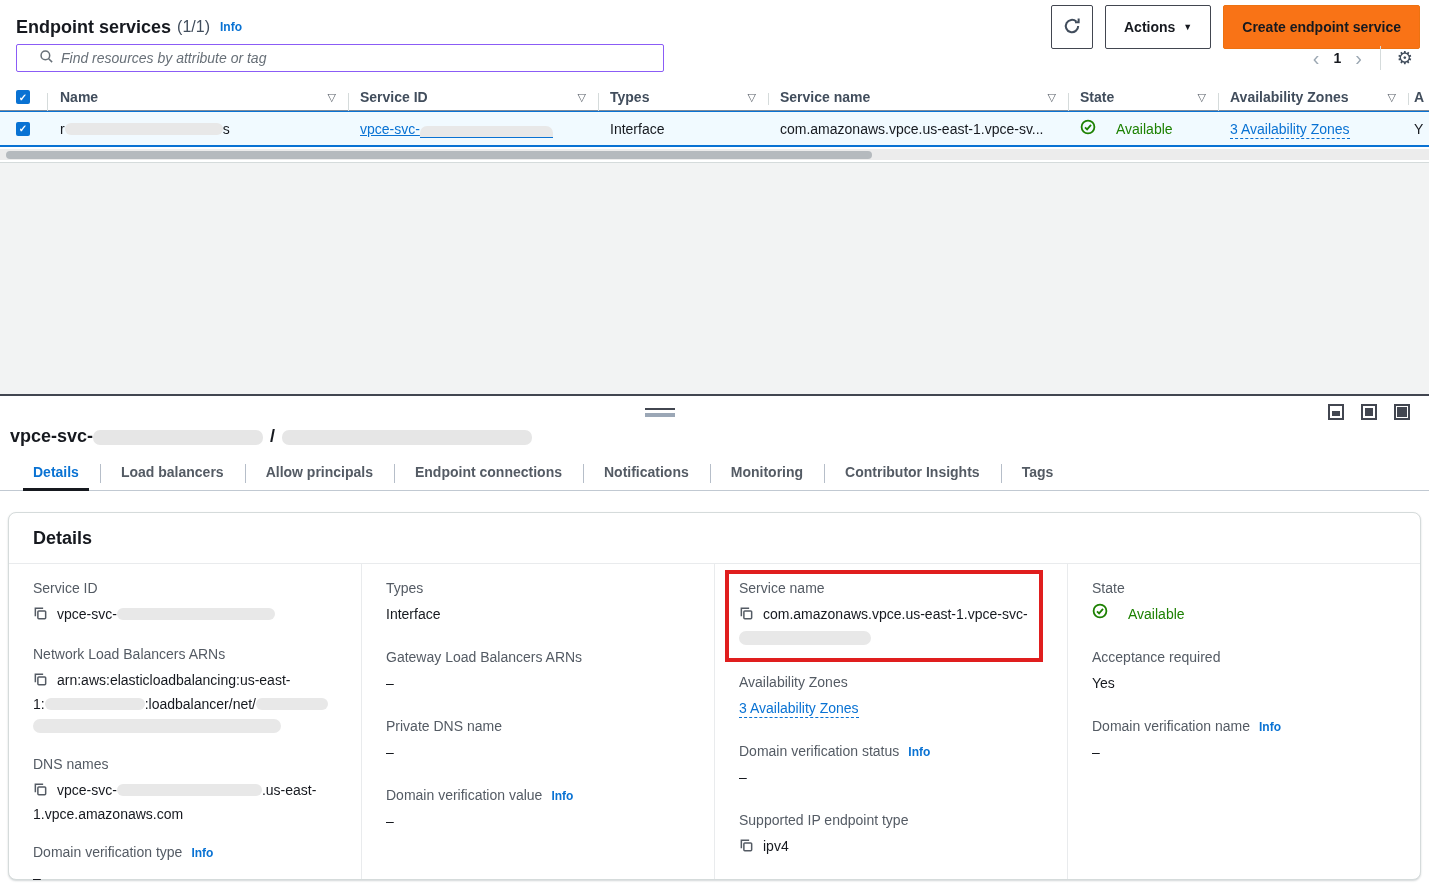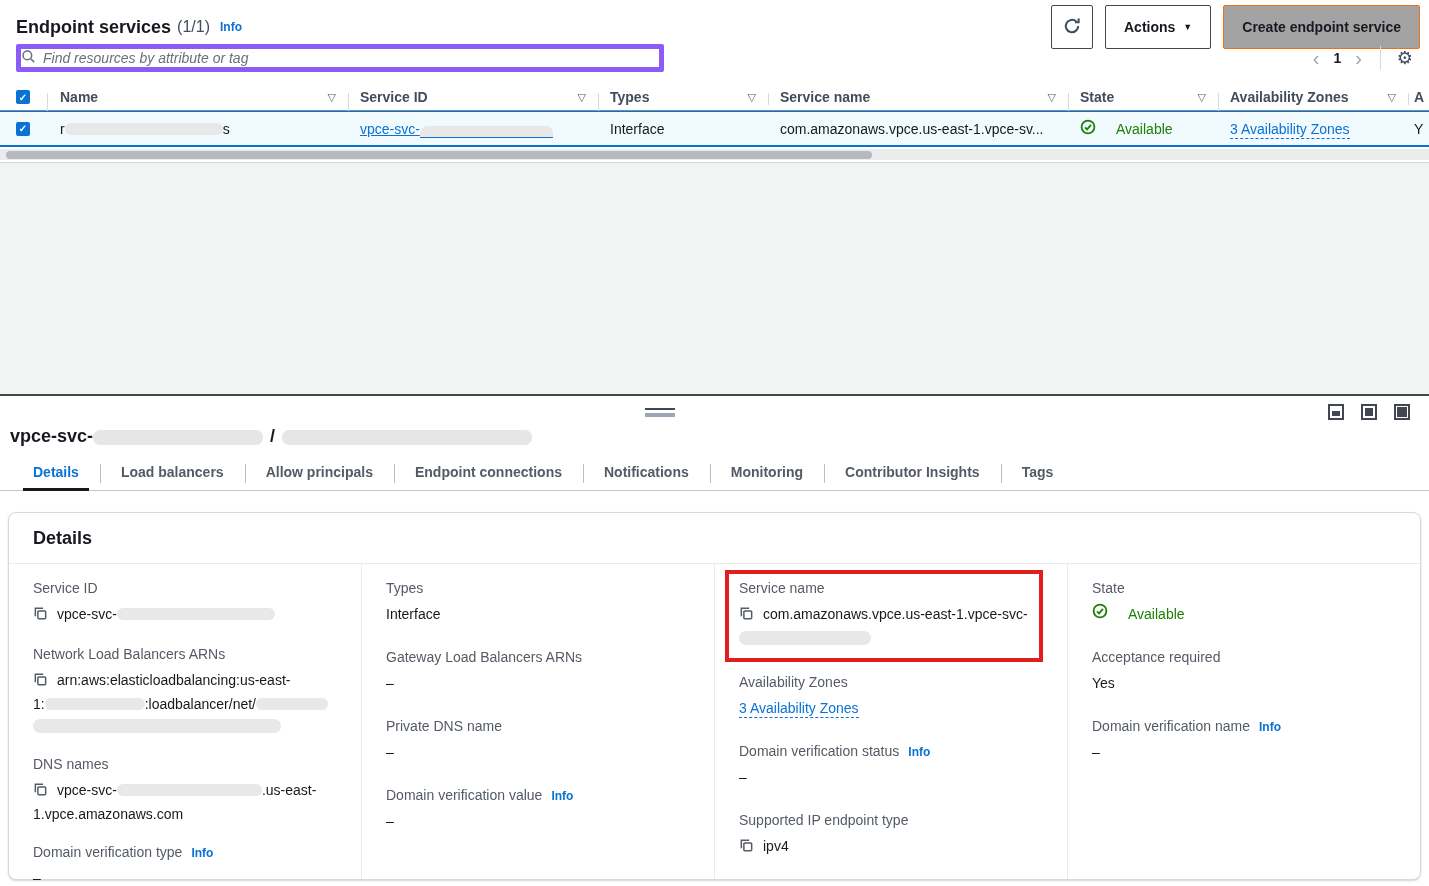--- a/index.html
+++ b/index.html
@@ -14,23 +14,23 @@
   }
   
   .top-section { position:absolute; top:0; left:0; right:0; height:163px; background:#fff; border-bottom:1px solid #d5dbdb; }
   .header-row { position:absolute; top:10px; left:16px; right:9px; height:34px; display:flex; align-items:center; }
   .page-title { font-size:18px; font-weight:700; }
   .page-count { font-size:16px; font-weight:400; color:#414d5c; margin-left:6px; }
   .info-link { font-size:12px; font-weight:700; color:#0972d3; margin-left:10px; cursor:pointer; }
   .header-actions { margin-left:auto; display:flex; gap:12px; align-items:center; }
   .btn { height:44px; border:1px solid #424650; border-radius:2px; background:#fff; font-weight:700; font-size:14px; color:#16191f; display:inline-flex; align-items:center; gap:8px; padding:0 18px; cursor:pointer; font-family:inherit; }
   .btn-icon { width:42px; padding:0; justify-content:center; }
-  .btn-primary { background:#a3a3a3; border-color:#ec7211; color:#16191f; }
+  .btn-primary { background:#f97316; border-color:#ec7211; color:#16191f; }
   .caret { font-size:9px; color:#16191f; }
-  .search-box { position:absolute; top:44px; left:16px; width:648px; height:28px; border:5px solid #8b5cf6; border-radius:2px; background:#fff; display:flex; align-items:center; padding:0 0; gap:7px; }
+  .search-box { position:absolute; top:44px; left:16px; width:648px; height:28px; border:1px solid #8b5cf6; border-radius:2px; background:#fff; display:flex; align-items:center; padding:0 22px; gap:7px; }
   .search-box input { border:none; outline:none; flex:1; font-family:inherit; font-size:14px; font-style:italic; color:#16191f; background:transparent; }
   .search-box input::placeholder { color:#687078; font-style:italic; }
   .pagination { position:absolute; top:44px; right:16px; height:28px; display:flex; align-items:center; gap:12px; }
   .pg-chev { font-size:20px; color:#9ba7b2; line-height:1; cursor:default; padding:0 2px; }
   .pg-num { font-weight:700; font-size:14px; color:#16191f; }
   .pg-div { width:1px; height:24px; background:#d5dbdb; margin:0 4px; }
   .gear { font-size:18px; color:#414d5c; cursor:pointer; line-height:1; }
   
   .table { position:absolute; top:84px; left:0; right:0; }
   .thead { display:flex; height:27px; align-items:center; border-bottom:1px solid #7d8998; font-weight:700; color:#414d5c; background:#fff; }

